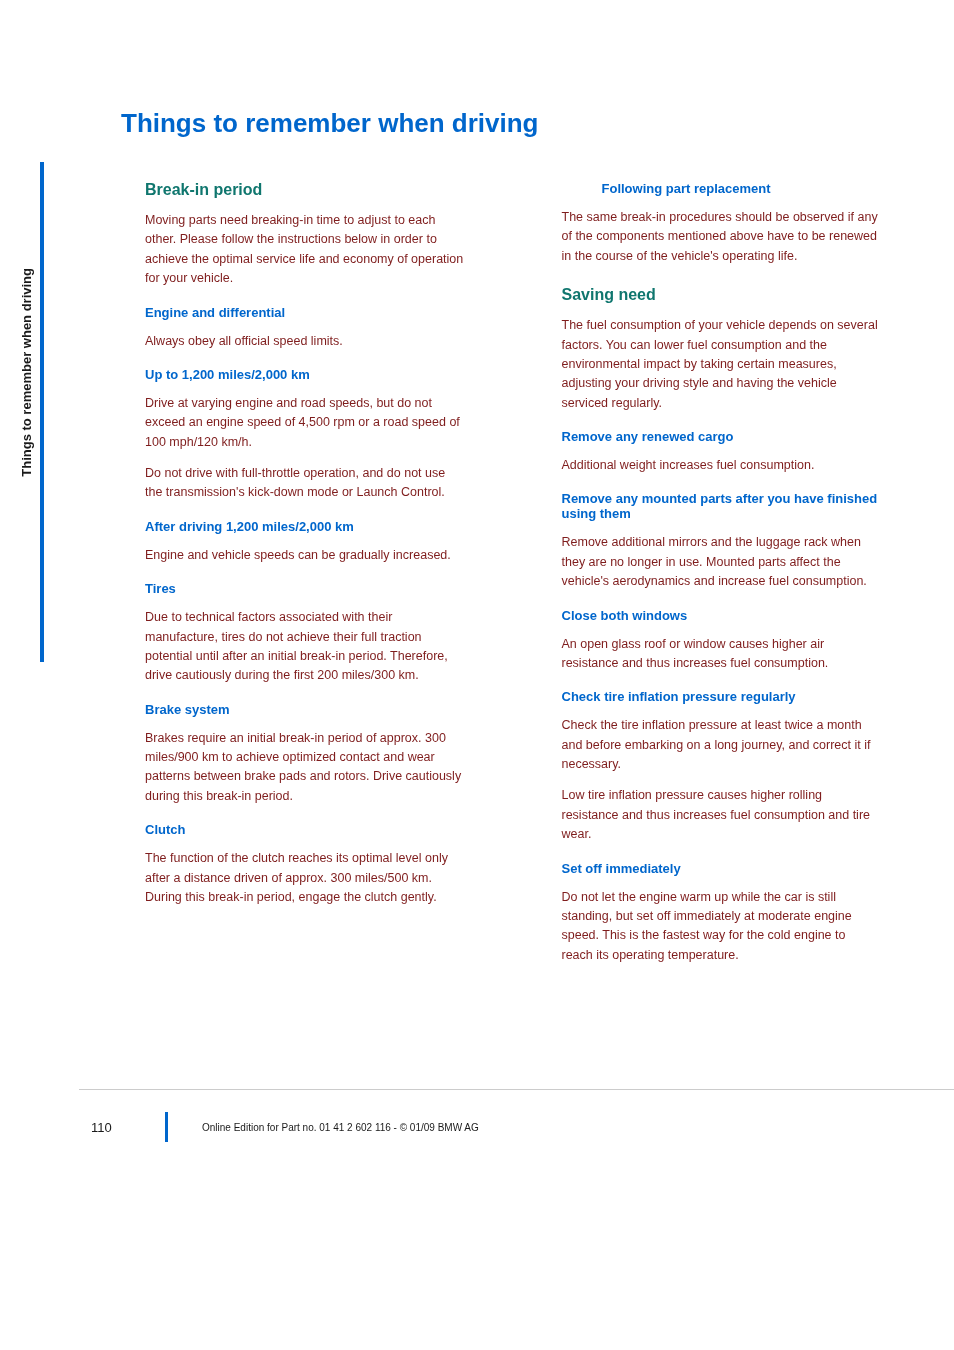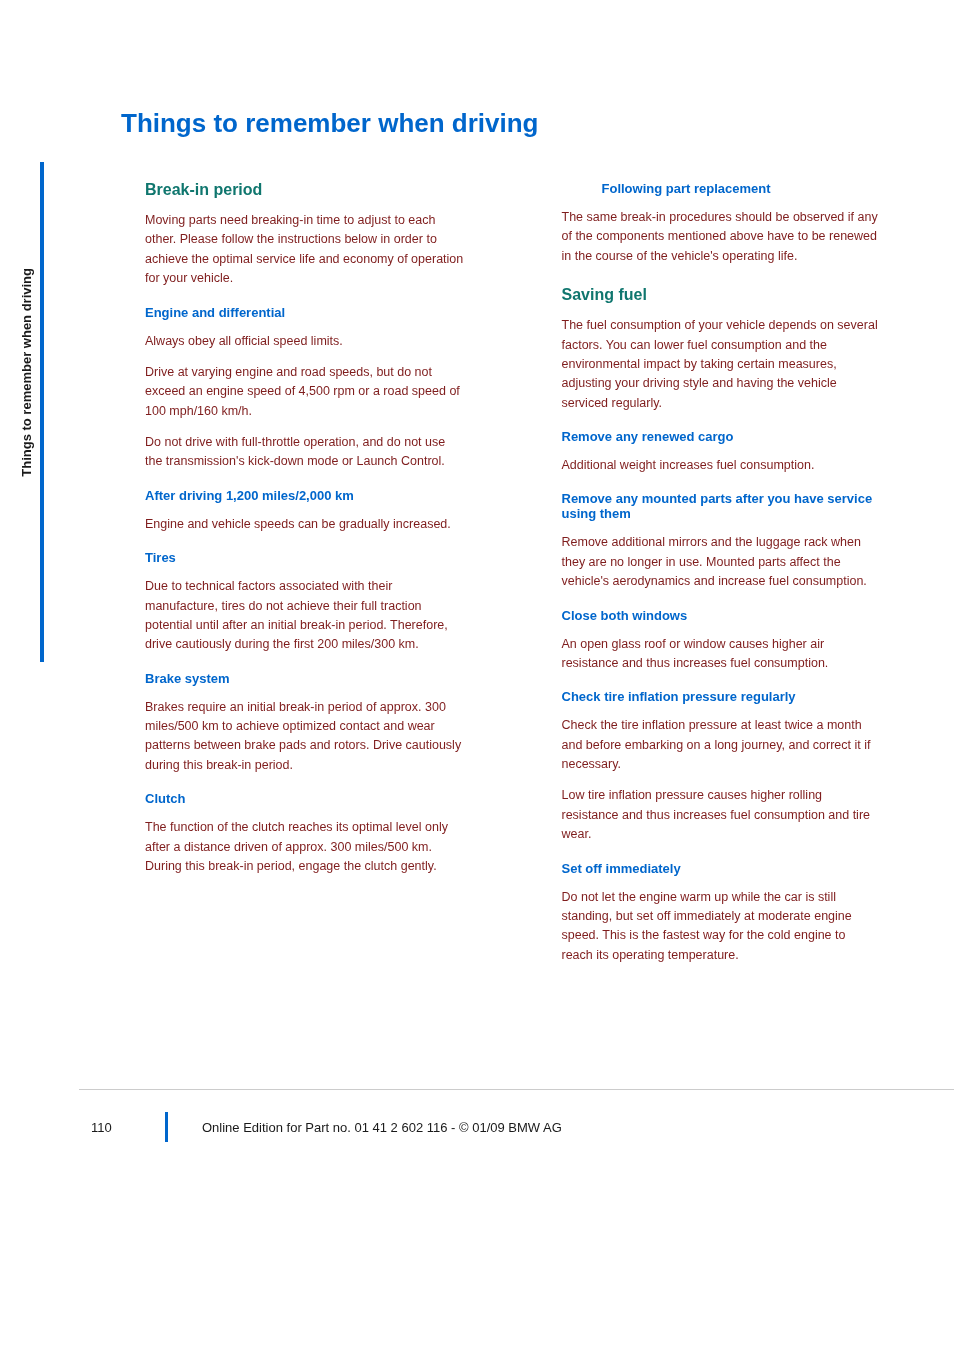--- a/index.html
+++ b/index.html
@@ -109,21 +109,21 @@
       min-width: 40px;
     }
 
     .footer-blue-bar {
       width: 3px;
       height: 30px;
       background: #0066cc;
     }
 
     .footer-text {
-      font-size: 13px;
+      font-size: 10px;
       color: #1a1a1a;
     }
 
     .left-col .section-heading-lg:first-child {
       margin-top: 0;
     }
   </style>
 </head>
 <body>
 
@@ -139,49 +139,50 @@
   <div class="two-col">
 
     <div class="left-col">
 
       <h2 class="section-heading-lg">Break-in period</h2>
       <p class="body-text">Moving parts need breaking-in time to adjust to each other. Please follow the instructions below in order to achieve the optimal service life and economy of operation for your vehicle.</p>
 
       <h3 class="section-heading-sm">Engine and differential</h3>
       <p class="body-text">Always obey all official speed limits.</p>
 
-      <p class="body-text">Drive at varying engine and road speeds, but do not exceed an engine speed of 4,500 rpm or a road speed of 100 mph/160 km/h.</p>
+      <h3 class="section-heading-sm">Up to 1,200 miles/2,000 km</h3>
+      <p class="body-text">Drive at varying engine and road speeds, but do not exceed an engine speed of 4,500 rpm or a road speed of 100 mph/120 km/h.</p>
       <p class="body-text">Do not drive with full-throttle operation, and do not use the transmission's kick-down mode or Launch Control.</p>
 
       <h3 class="section-heading-sm">After driving 1,200 miles/2,000 km</h3>
       <p class="body-text">Engine and vehicle speeds can be gradually increased.</p>
 
       <h3 class="section-heading-sm">Tires</h3>
       <p class="body-text">Due to technical factors associated with their manufacture, tires do not achieve their full traction potential until after an initial break-in period. Therefore, drive cautiously during the first 200 miles/300 km.</p>
 
       <h3 class="section-heading-sm">Brake system</h3>
-      <p class="body-text">Brakes require an initial break-in period of approx. 300 miles/500 km to achieve optimized contact and wear patterns between brake pads and rotors. Drive cautiously during this break-in period.</p>
+      <p class="body-text">Brakes require an initial break-in period of approx. 300 miles/900 km to achieve optimized contact and wear patterns between brake pads and rotors. Drive cautiously during this break-in period.</p>
 
       <h3 class="section-heading-sm">Clutch</h3>
       <p class="body-text">The function of the clutch reaches its optimal level only after a distance driven of approx. 300 miles/500 km. During this break-in period, engage the clutch gently.</p>
 
     </div>
 
     <div class="right-col">
 
       <h3 class="section-heading-sm" style="margin-top:0;padding-left:40px;">Following part replacement</h3>
       <p class="body-text">The same break-in procedures should be observed if any of the components mentioned above have to be renewed in the course of the vehicle's operating life.</p>
 
-      <h2 class="section-heading-lg">Saving fuel</h2>
+      <h2 class="section-heading-lg">Saving need</h2>
       <p class="body-text">The fuel consumption of your vehicle depends on several factors. You can lower fuel consumption and the environmental impact by taking certain measures, adjusting your driving style and having the vehicle serviced regularly.</p>
 
       <h3 class="section-heading-sm">Remove any renewed cargo</h3>
       <p class="body-text">Additional weight increases fuel consumption.</p>
 
-      <h3 class="section-heading-sm">Remove any mounted parts after you have service using them</h3>
+      <h3 class="section-heading-sm">Remove any mounted parts after you have finished using them</h3>
       <p class="body-text">Remove additional mirrors and the luggage rack when they are no longer in use. Mounted parts affect the vehicle's aerodynamics and increase fuel consumption.</p>
 
       <h3 class="section-heading-sm">Close both windows</h3>
       <p class="body-text">An open glass roof or window causes higher air resistance and thus increases fuel consumption.</p>
 
       <h3 class="section-heading-sm">Check tire inflation pressure regularly</h3>
       <p class="body-text">Check the tire inflation pressure at least twice a month and before embarking on a long journey, and correct it if necessary.</p>
       <p class="body-text">Low tire inflation pressure causes higher rolling resistance and thus increases fuel consumption and tire wear.</p>
 
       <h3 class="section-heading-sm">Set off immediately</h3>

